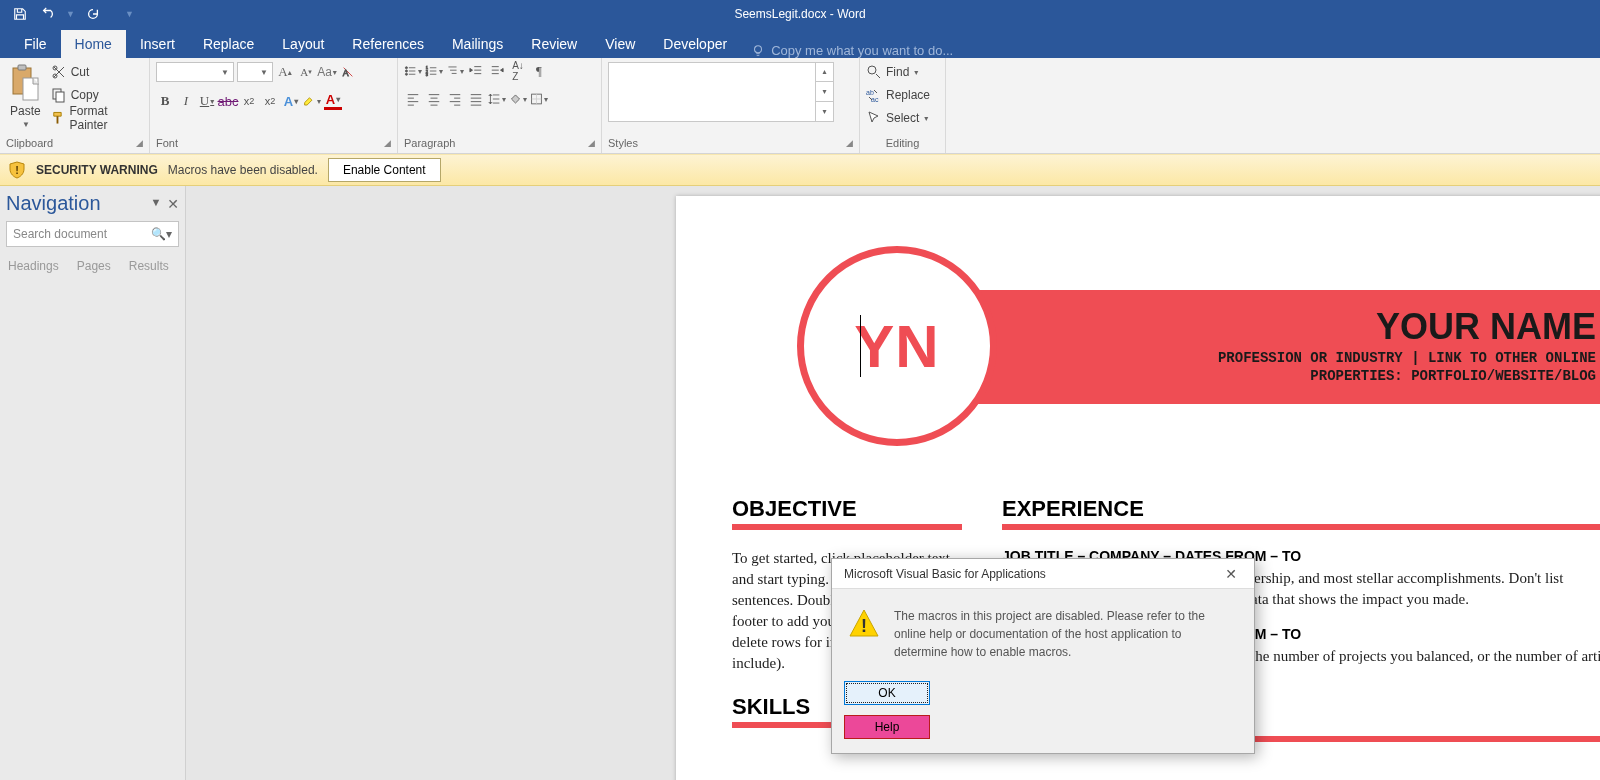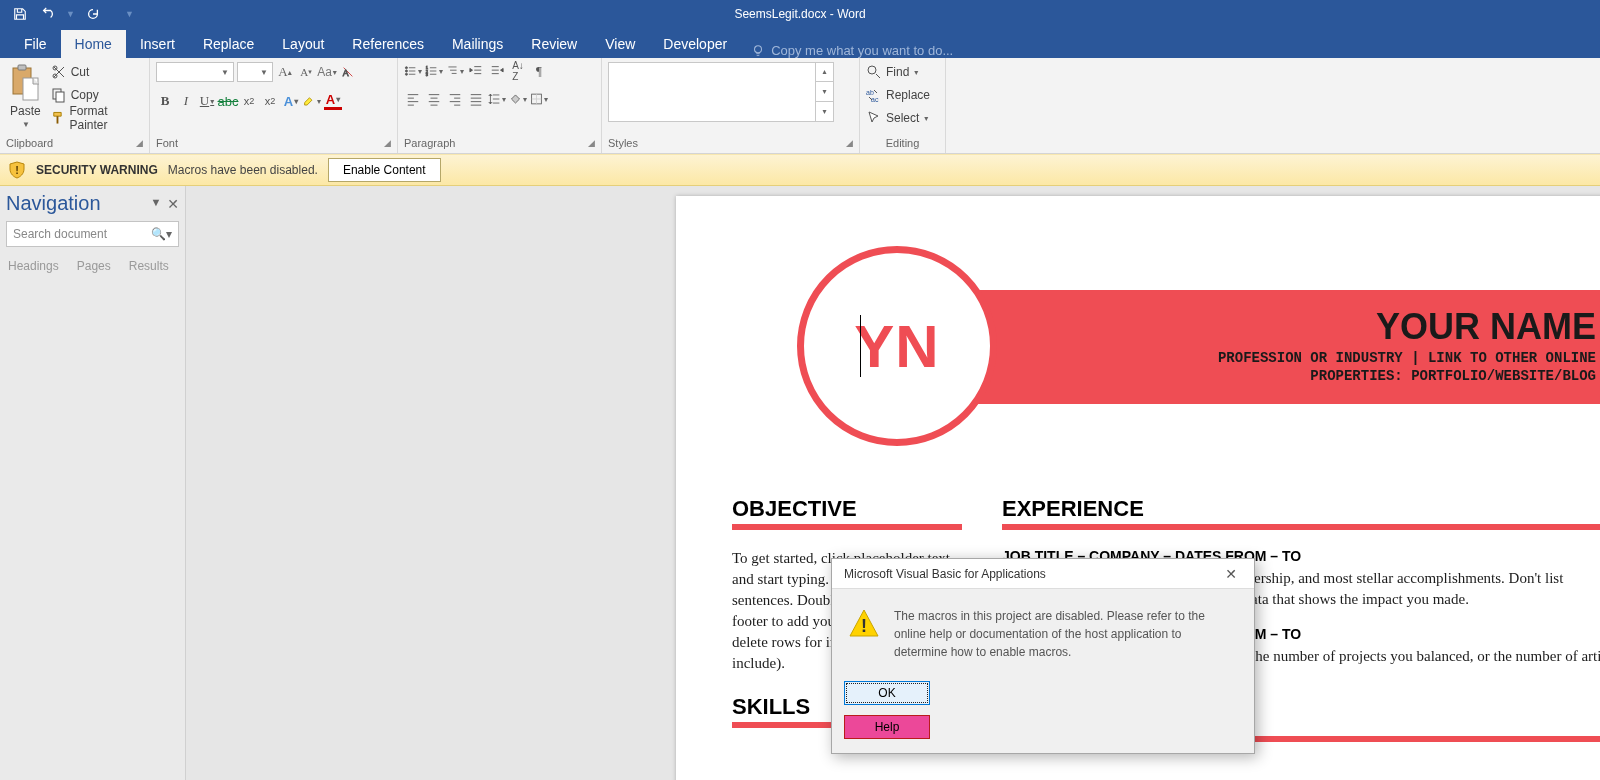--- a/index.html
+++ b/index.html
@@ -193,21 +193,21 @@
             <svg viewBox="0 0 16 16">
               <path d="M3 3l10 10" stroke="#c33"></path>
               <text x="2" y="12" font-size="10" fill="#777">A</text>
             </svg>
           </span>
       </div>
       <div class="fontrow">
         <span class="mini" style="font-weight:bold;font-family:serif;color:#555;">B</span>
         <span class="mini" style="font-style:italic;font-family:serif;color:#555;">I</span>
         <span class="mini" style="text-decoration:underline;font-family:serif;color:#555;">U<span class="dd">▾</span></span>
-        <span class="mini" style="text-decoration:line-through;color:#15803d;">abc</span>
+        <span class="mini" style="text-decoration:line-through;color:#701a75;">abc</span>
         <span class="mini" style="color:#555;font-size:11px;">x<sub>2</sub></span>
         <span class="mini" style="color:#555;font-size:11px;">x<sup>2</sup></span>
         <span class="mini" style="color:#4a90d9;font-weight:bold;">A<span class="dd">▾</span></span>
         <span class="mini">
             <svg viewBox="0 0 16 16">
               <path d="M2 10l6-6 3 3-6 6H2z" fill="#ffeb3b" stroke="#aa8800"></path>
             </svg>
             <span class="dd">▾</span>
           </span>
         <span class="mini" style="color:#c00;font-weight:bold;border-bottom:3px solid #c00;">A<span class="dd">▾</span></span>

